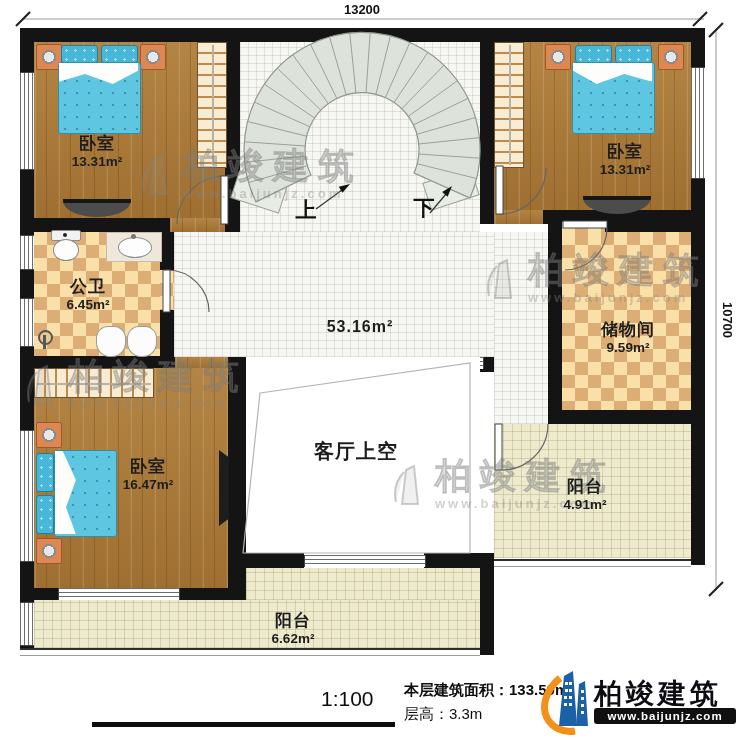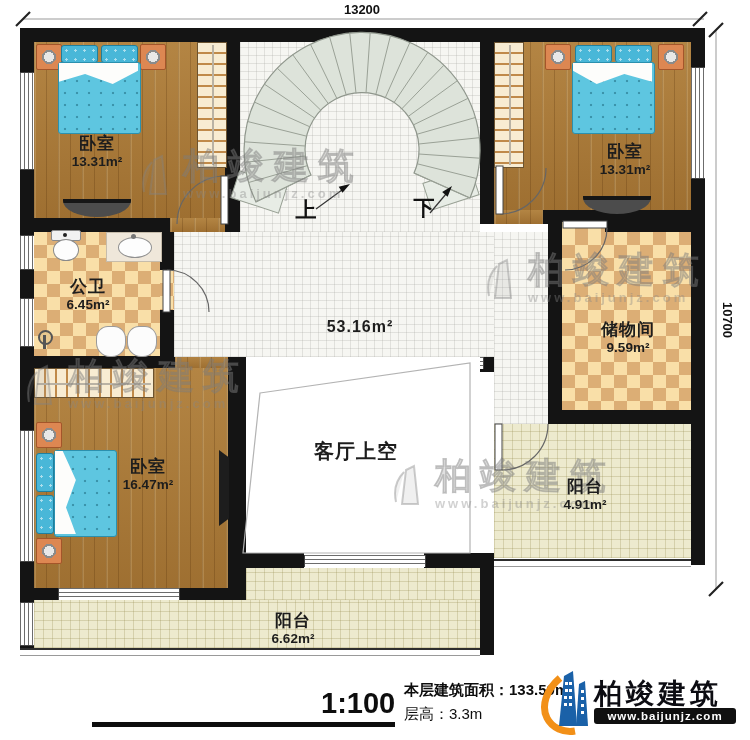--- a/index.html
+++ b/index.html
@@ -51,21 +51,21 @@
   .rlabel .nm{font-size:17px;letter-spacing:1px}
   .rlabel .ar{font-size:13.5px}
   .dimtxt{position:absolute;transform:translate(-50%,-50%);font-size:13px;font-weight:700;color:#111;z-index:40;background:transparent}
   .stairlbl{position:absolute;transform:translate(-50%,-50%);font-size:21px;font-weight:900;color:#111;z-index:40}
   .wm{position:absolute;display:flex;align-items:center;gap:7px;z-index:30;pointer-events:none}
   .wm .wmtxt{font-size:36px;font-weight:900;letter-spacing:9px;color:rgba(135,135,135,.26);-webkit-text-stroke:.6px rgba(120,120,120,.35);line-height:1}
   .wm .wmurl{font-size:13px;font-weight:700;letter-spacing:3px;color:rgba(135,135,135,.38);margin-top:2px}
   
   .tb-title{position:absolute;left:92px;top:674px;font-size:41px;font-weight:900;letter-spacing:3px;color:#0d0d0d;z-index:40}
   .tb-underline{position:absolute;left:92px;top:722px;width:303px;height:5px;background:#0d0d0d;z-index:40}
-  .tb-scale{position:absolute;left:321px;top:687px;font-size:29px;font-weight:700;color:#0d0d0d;z-index:40}
+  .tb-scale{position:absolute;left:321px;top:687px;font-size:21px;font-weight:400;color:#0d0d0d;z-index:40}
   .tb-note1{position:absolute;left:404px;top:681px;font-size:15px;font-weight:700;color:#0d0d0d;z-index:40}
   .tb-note2{position:absolute;left:404px;top:705px;font-size:15px;font-weight:400;color:#0d0d0d;z-index:40}
   .tb-logoname{position:absolute;left:594px;top:675px;font-size:28px;font-weight:900;letter-spacing:4px;color:#0c0c12;z-index:40}
   .tb-logobar{position:absolute;left:594px;top:708px;width:142px;height:16px;background:#101010;border-radius:3px;
     color:#fff;font-size:11.5px;font-weight:700;letter-spacing:1px;text-align:center;line-height:16px;z-index:40}
   svg.overlay{position:absolute;left:0;top:0;z-index:20;pointer-events:none}
   .z10{z-index:10}
 </style>
 </head>
 <body>

